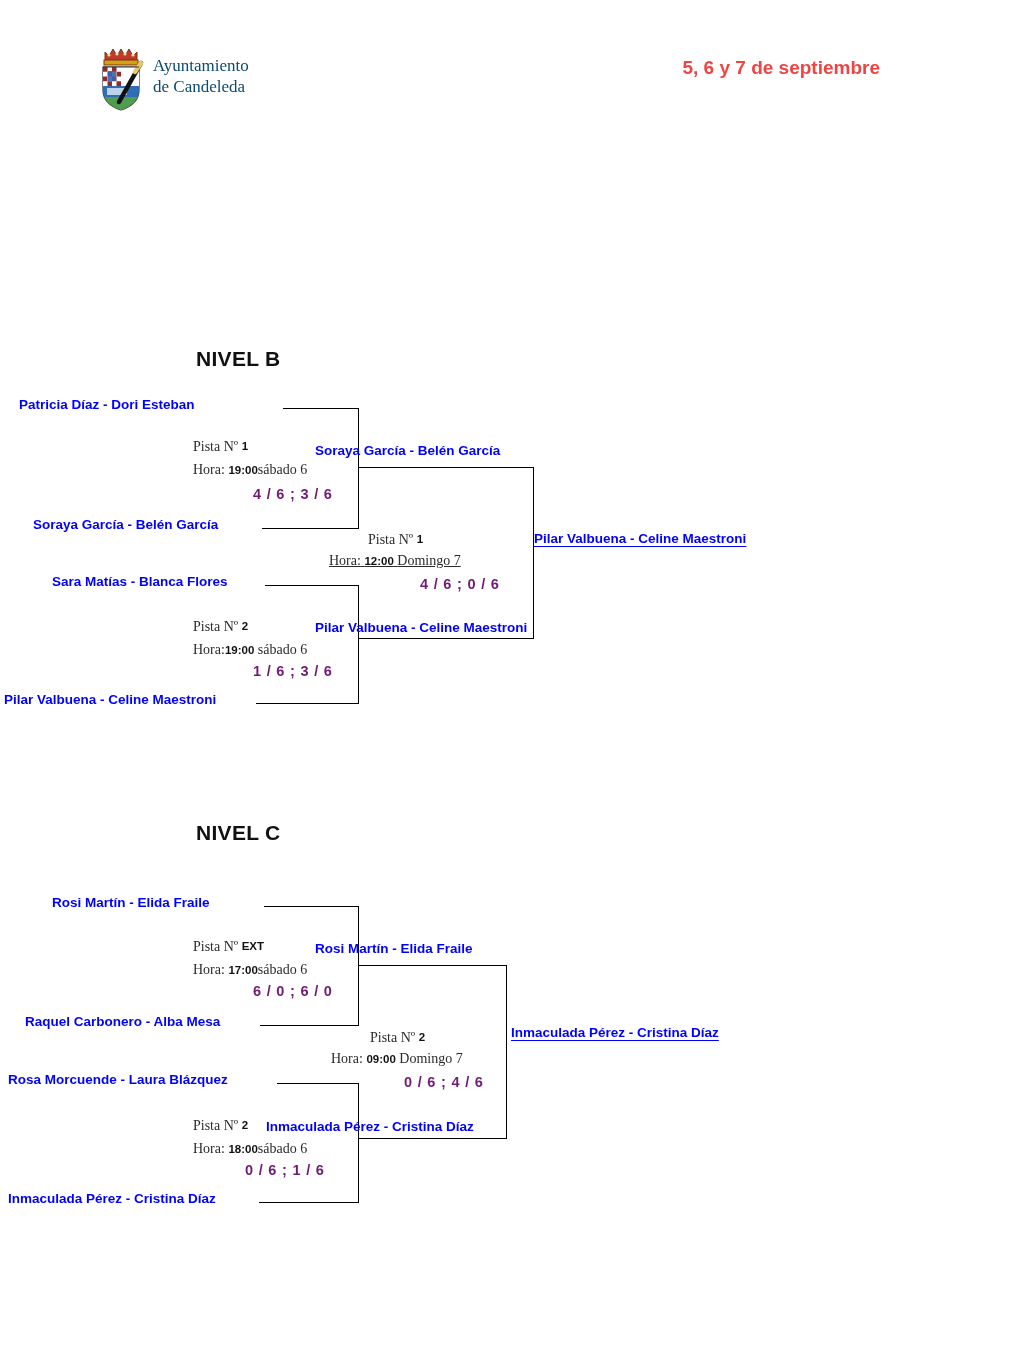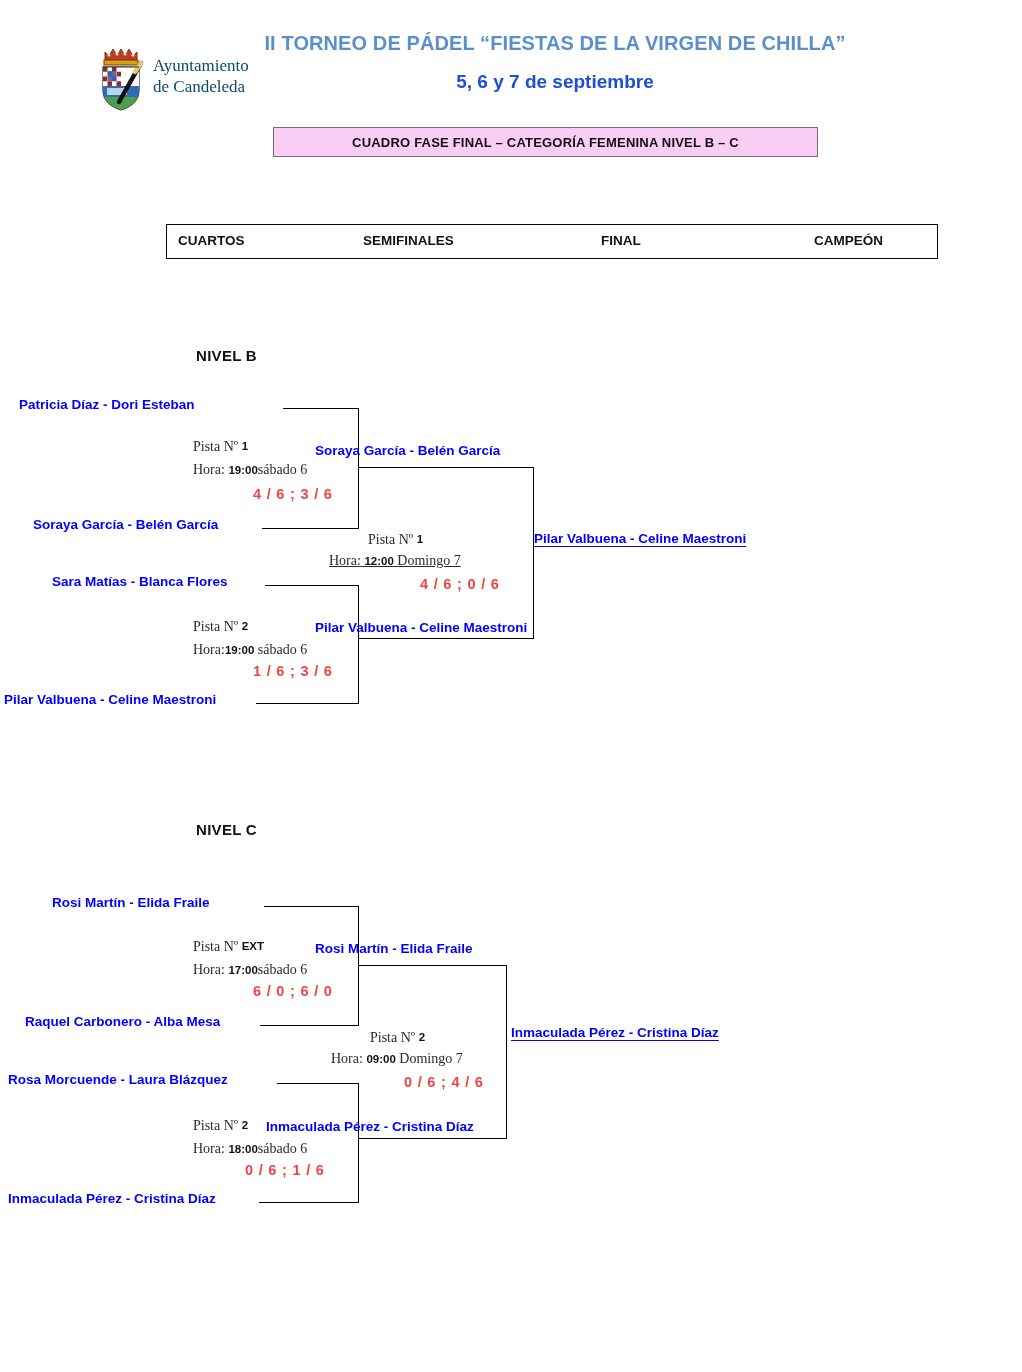--- a/index.html
+++ b/index.html
@@ -43,25 +43,25 @@
   #title-main {
     left: 230px; top: 32px; width: 650px;
     text-align: center;
     font-size: 20px;
     font-weight: bold;
     color: #5b8fc9;
     letter-spacing: 0.1px;
     white-space: nowrap;
   }
   #title-sub {
-    left: 230px; top: 71px; width: 650px;
-    text-align: center;
+    left: 230px; top: 57px; width: 650px;
+    text-align: right;
     font-size: 19px;
     font-weight: bold;
-    color: #1d4ed8;
+    color: #ef4444;
     white-space: nowrap;
   }
 
   #category-banner {
     left: 273px; top: 127px;
     width: 543px; height: 28px;
     background: #f9cdf4;
     border: 1px solid #7a6a78;
     display: flex; align-items: center; justify-content: center;
     font-size: 13px; font-weight: bold; color: #111111;
@@ -79,21 +79,21 @@
     position: absolute;
     top: 8px;
     font-size: 13.5px;
     font-weight: bold;
     color: #111111;
     white-space: nowrap;
   }
 
   
   .level-title {
-    font-size: 15px;
+    font-size: 21px;
     font-weight: bold;
     color: #111111;
     letter-spacing: 0.3px;
     white-space: nowrap;
   }
 
   
   .player {
     font-size: 13.5px;
     font-weight: bold;
@@ -122,21 +122,21 @@
   .meta-line .sup {
     font-family: "Liberation Sans", sans-serif;
     font-size: 11.5px;
     font-weight: bold;
     color: #111111;
     vertical-align: 1px;
   }
   .score {
     font-size: 14.5px;
     font-weight: bold;
-    color: #ef4444;
+    color: #701a75;
     white-space: nowrap;
     letter-spacing: 0.8px;
   }
 </style>
 </head>
 <body>
 
 <div id="page">
 
   <div id="logo-block" class="abs">
@@ -188,31 +188,23 @@
         <path d="M46 23 L40 32" stroke="#e8c96a" stroke-width="4.5" stroke-linecap="round"></path>
         <path d="M8 27 L44 27" stroke="#333333" stroke-width="1.2"></path>
       </svg>
     </div>
     <div id="town-name">
       <div>Ayuntamiento</div>
       <div>de Candeleda</div>
     </div>
   </div>
 
-  <div id="title-main" class="abs">II TORNEO DE PÁDEL “FIESTAS DE LA VIRGEN DE CHILLA”</div>
   <div id="title-sub" class="abs">5, 6 y 7 de septiembre</div>
 
-  <div id="category-banner" class="abs">CUADRO FASE FINAL – CATEGORÍA FEMENINA NIVEL B – C</div>
-
-  <div id="round-headers" class="abs">
-    <span class="round-label" style="left:11px;">CUARTOS</span>
-    <span class="round-label" style="left:196px;">SEMIFINALES</span>
-    <span class="round-label" style="left:434px;">FINAL</span>
-    <span class="round-label" style="left:647px;">CAMPEÓN</span>
-  </div>
+
 
   <div class="level-title abs" style="left:196px; top:347px;">NIVEL B</div>
 
   <div class="player abs" style="left:19px; top:397px;">Patricia Díaz - Dori Esteban</div>
   <div class="hline abs" style="left:283px; top:408px; width:75px;"></div>
 
   <div class="player abs" style="left:33px; top:517px;">Soraya García - Belén García</div>
   <div class="hline abs" style="left:262px; top:528px; width:96px;"></div>
   <div class="vline abs" style="left:358px; top:408px; height:121px;"></div>
 

